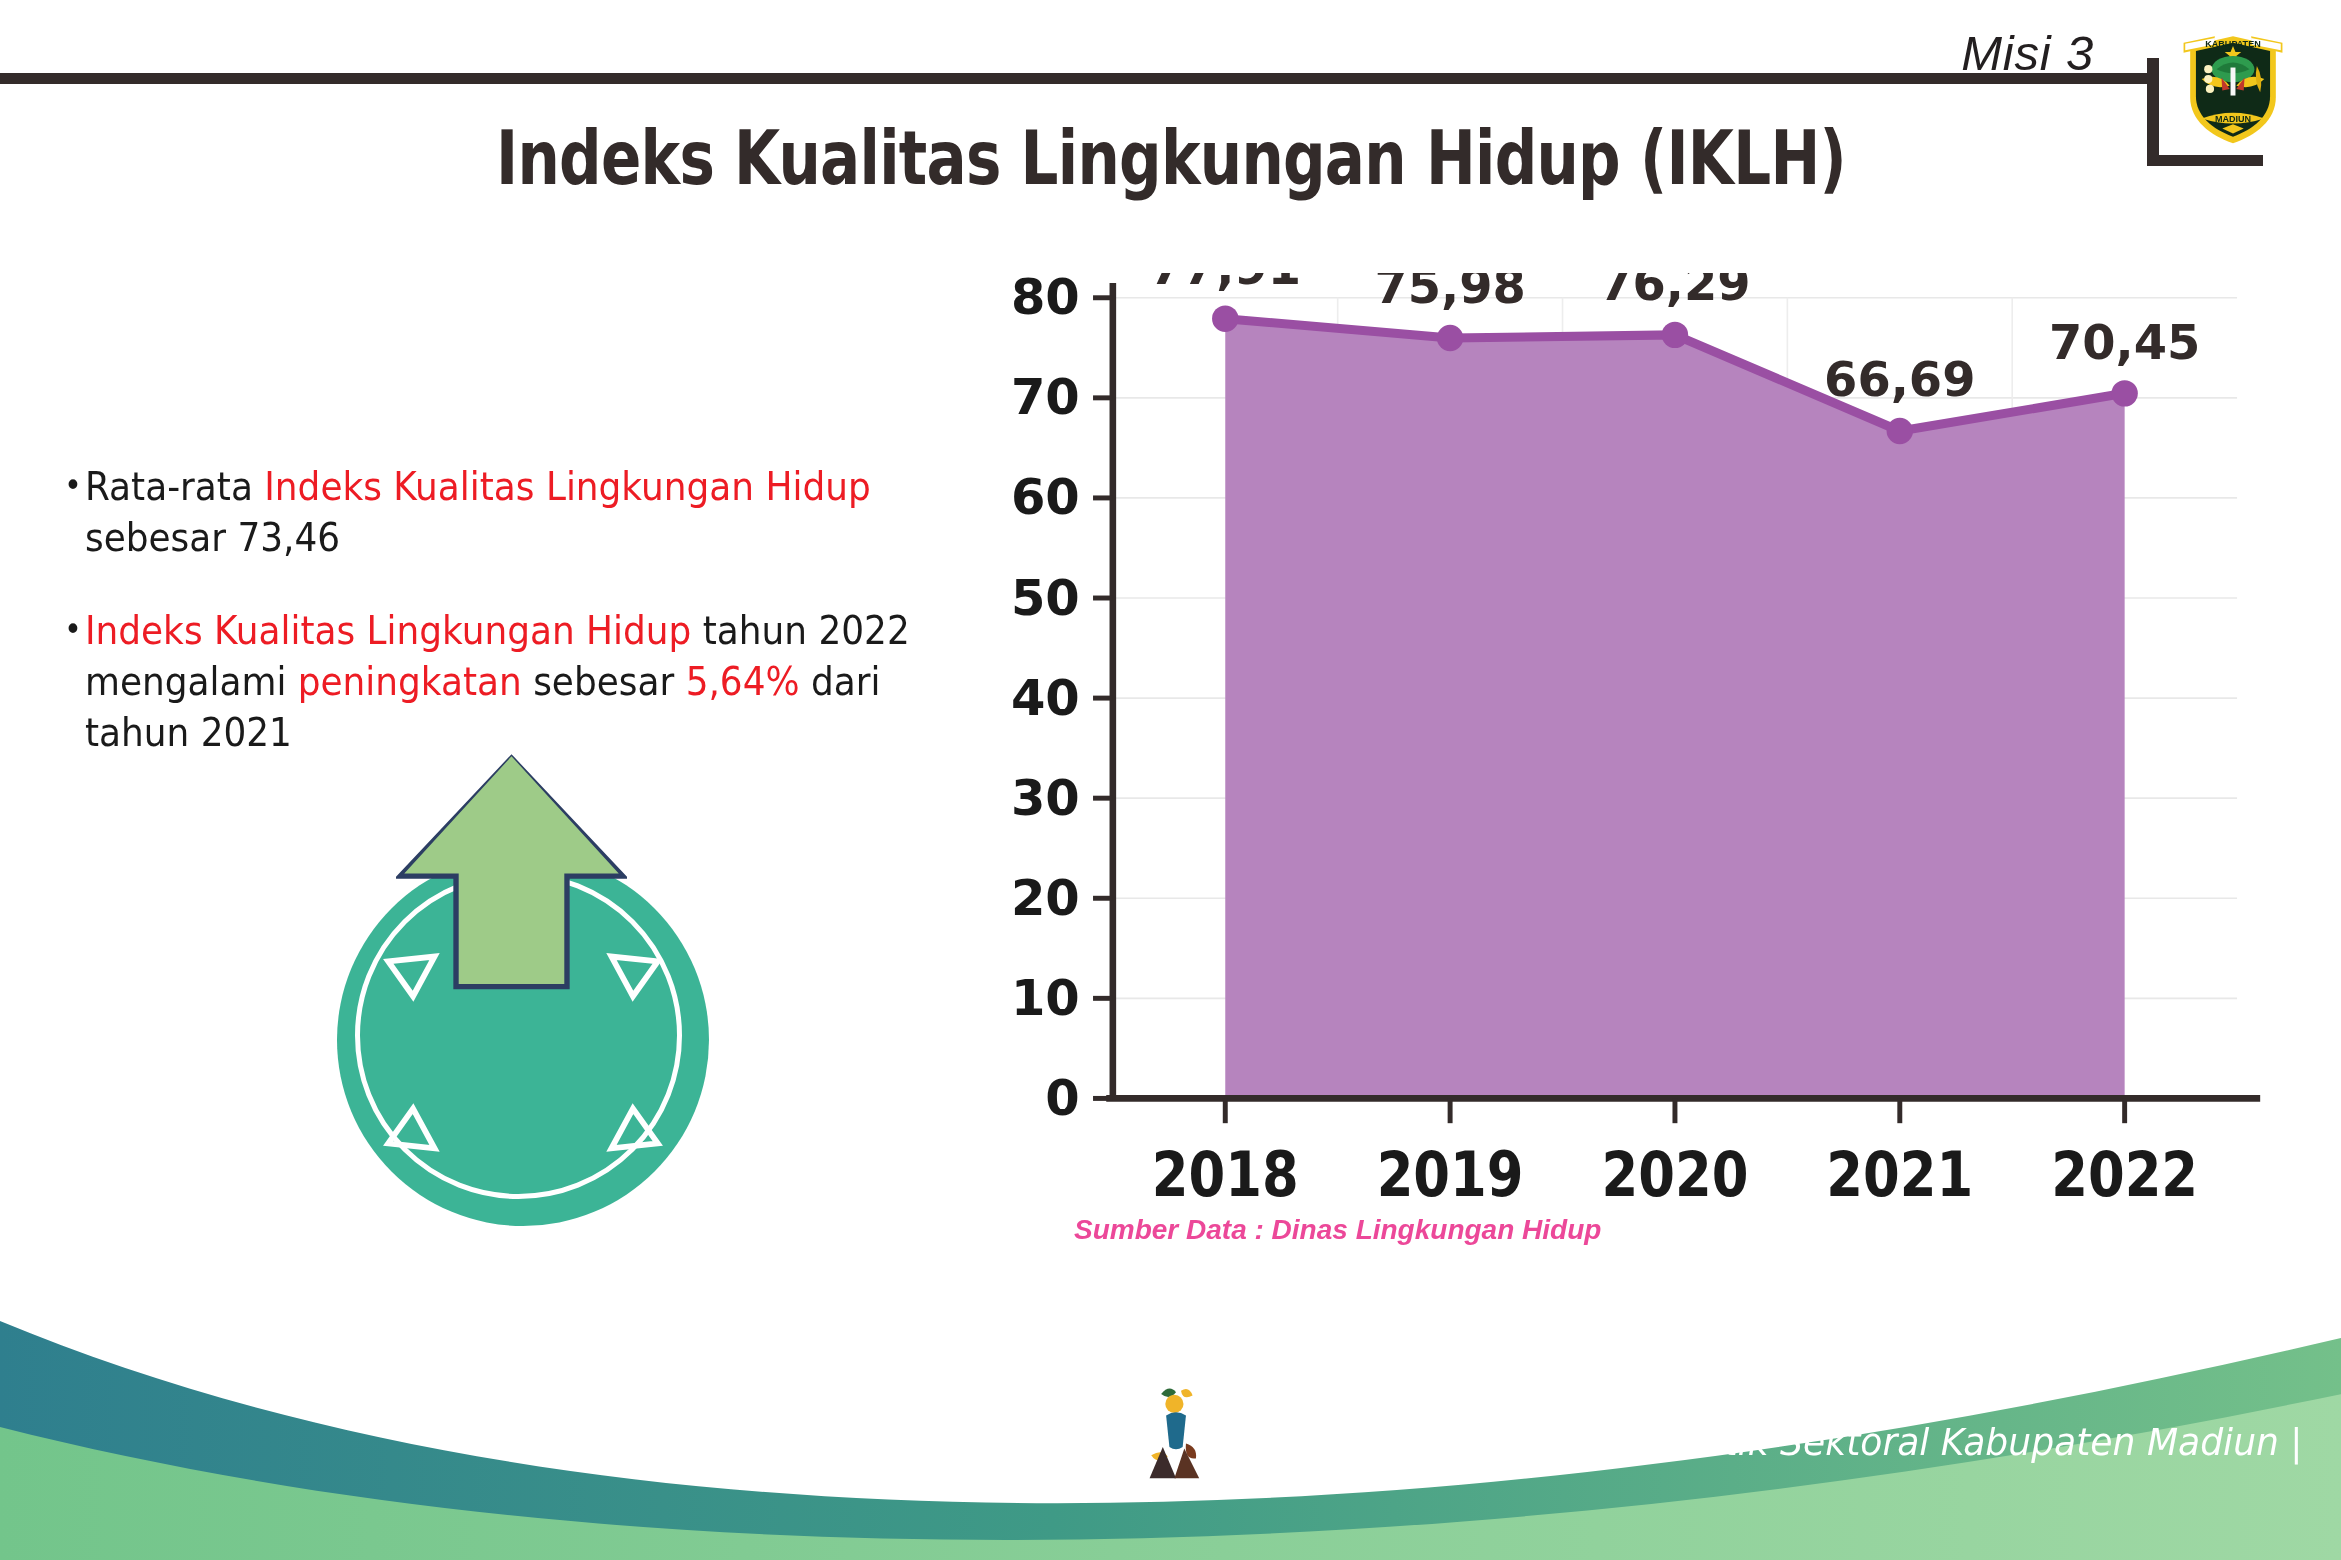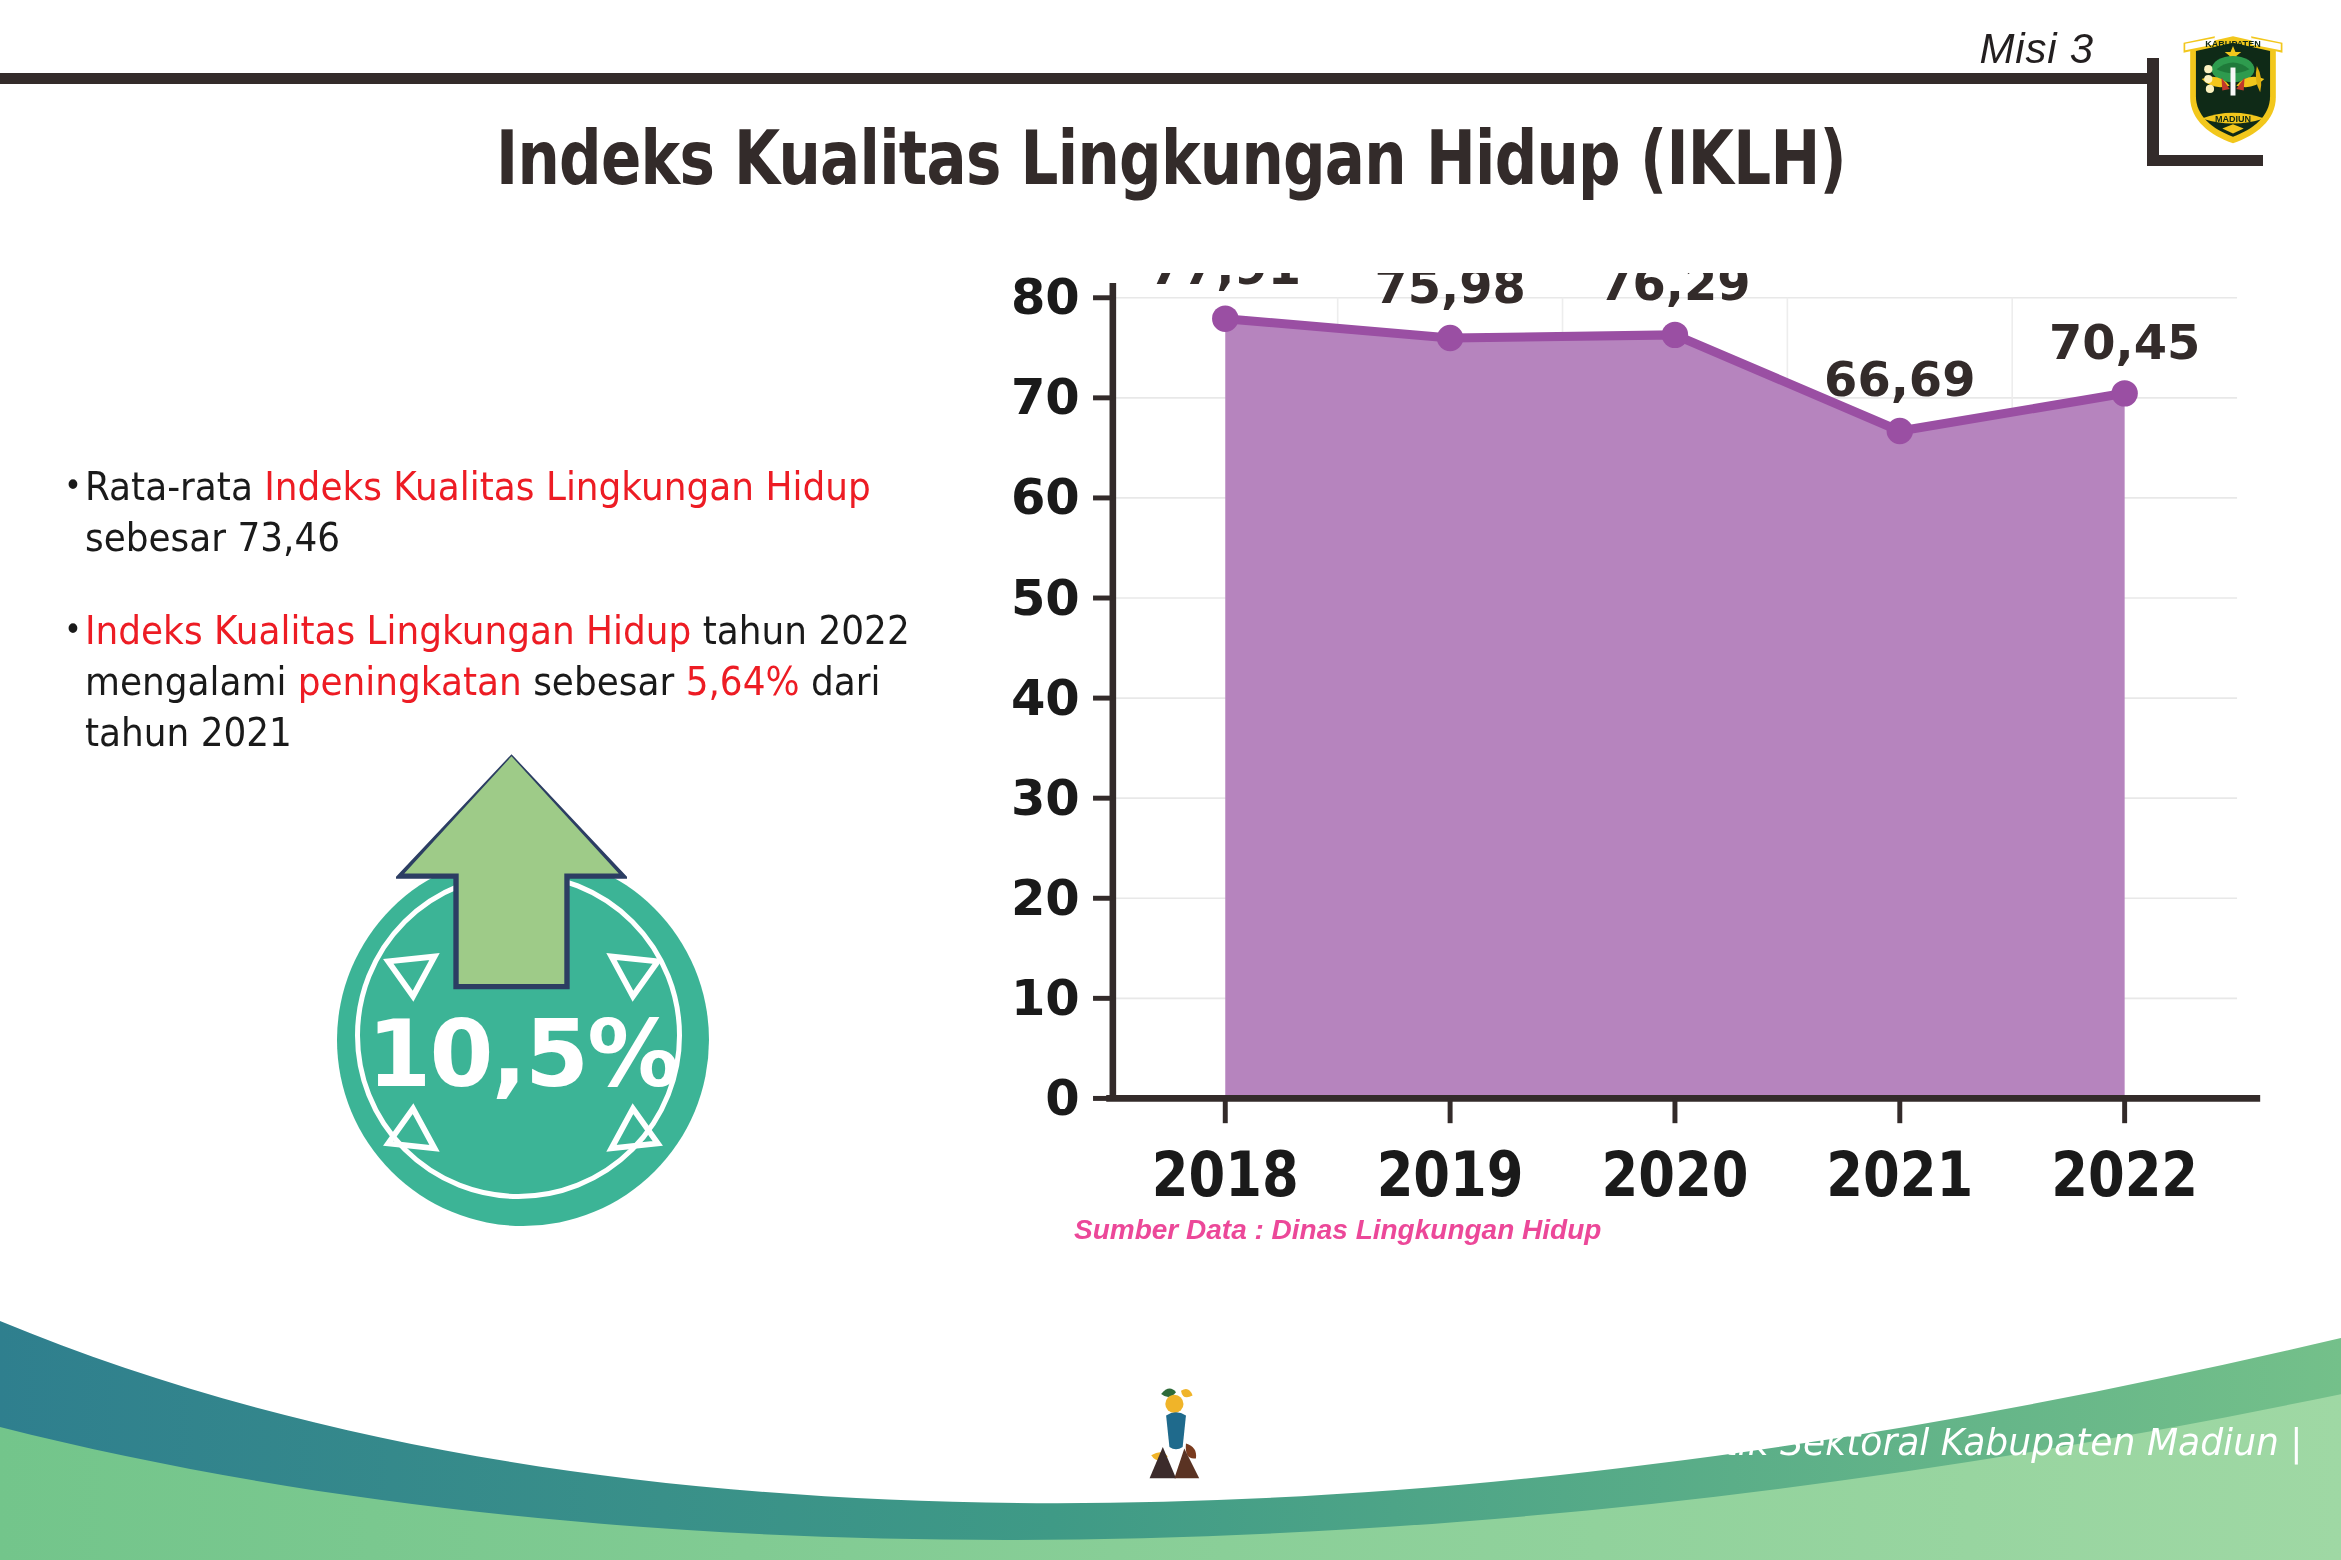--- a/index.html
+++ b/index.html
@@ -21,21 +21,21 @@
     position:absolute; left:2147px; top:58px; width:12.4px; height:107px;
     background:#332B2A;
   }
   .header-vbar:after{
     content:""; position:absolute; left:0; top:97px; width:116px; height:10.7px;
     background:#332B2A;
   }
   .misi-label {
     position:absolute; right:248px; top:25px;
     font-family:"Liberation Sans", sans-serif;
-    font-style:italic; font-size:42px; color:#231F20; letter-spacing:0.8px;
+    font-style:italic; font-size:49px; color:#231F20; letter-spacing:0.8px;
   }
 
   
   .crest { position:absolute; left:2177px; top:18px; width:112px; height:132px; }
 
   
   .title {
     position:absolute; left:0; right:0; top:114px;
     text-align:center;
     font-family:"DejaVu Sans", sans-serif;
@@ -156,21 +156,20 @@
     <svg class="arrow-up" viewBox="0 0 280 320">
       <polygon points="140,8 272,148 206,148 206,282 74,282 74,148 8,148" fill="#9ECB88" stroke="#2C3E63" stroke-width="9"></polygon>
       <polygon points="140,4 270,146 204,146 204,280 76,280 76,146 10,146" fill="#9ECB88" stroke="none"></polygon>
     </svg>
     <svg style="position:absolute;left:16.5px;top:101px;width:372px;height:372px;" viewBox="0 0 450 450">
       <polygon points="62,130 118,124 92,172" fill="none" stroke="#ffffff" stroke-width="7"></polygon>
       <polygon points="388,130 332,124 358,172" fill="none" stroke="#ffffff" stroke-width="7"></polygon>
       <polygon points="62,350 118,356 92,308" fill="none" stroke="#ffffff" stroke-width="7"></polygon>
       <polygon points="388,350 332,356 358,308" fill="none" stroke="#ffffff" stroke-width="7"></polygon>
     </svg>
-    <div class="badge-value">10,5%</div>
   </div>
 
   <div class="chart">
     <svg class="chart-svg" width="1288" height="974" viewBox="0 0 1560 1180">
       <g id="chart-gridlines">
           <line x1="168" y1="878.75" x2="1530" y2="878.75" stroke="#E8E8E8" stroke-width="2"></line>
           <line x1="168" y1="757.5" x2="1530" y2="757.5" stroke="#E8E8E8" stroke-width="2"></line>
           <line x1="168" y1="636.25" x2="1530" y2="636.25" stroke="#E8E8E8" stroke-width="2"></line>
           <line x1="168" y1="515" x2="1530" y2="515" stroke="#E8E8E8" stroke-width="2"></line>
           <line x1="168" y1="393.75" x2="1530" y2="393.75" stroke="#E8E8E8" stroke-width="2"></line>

